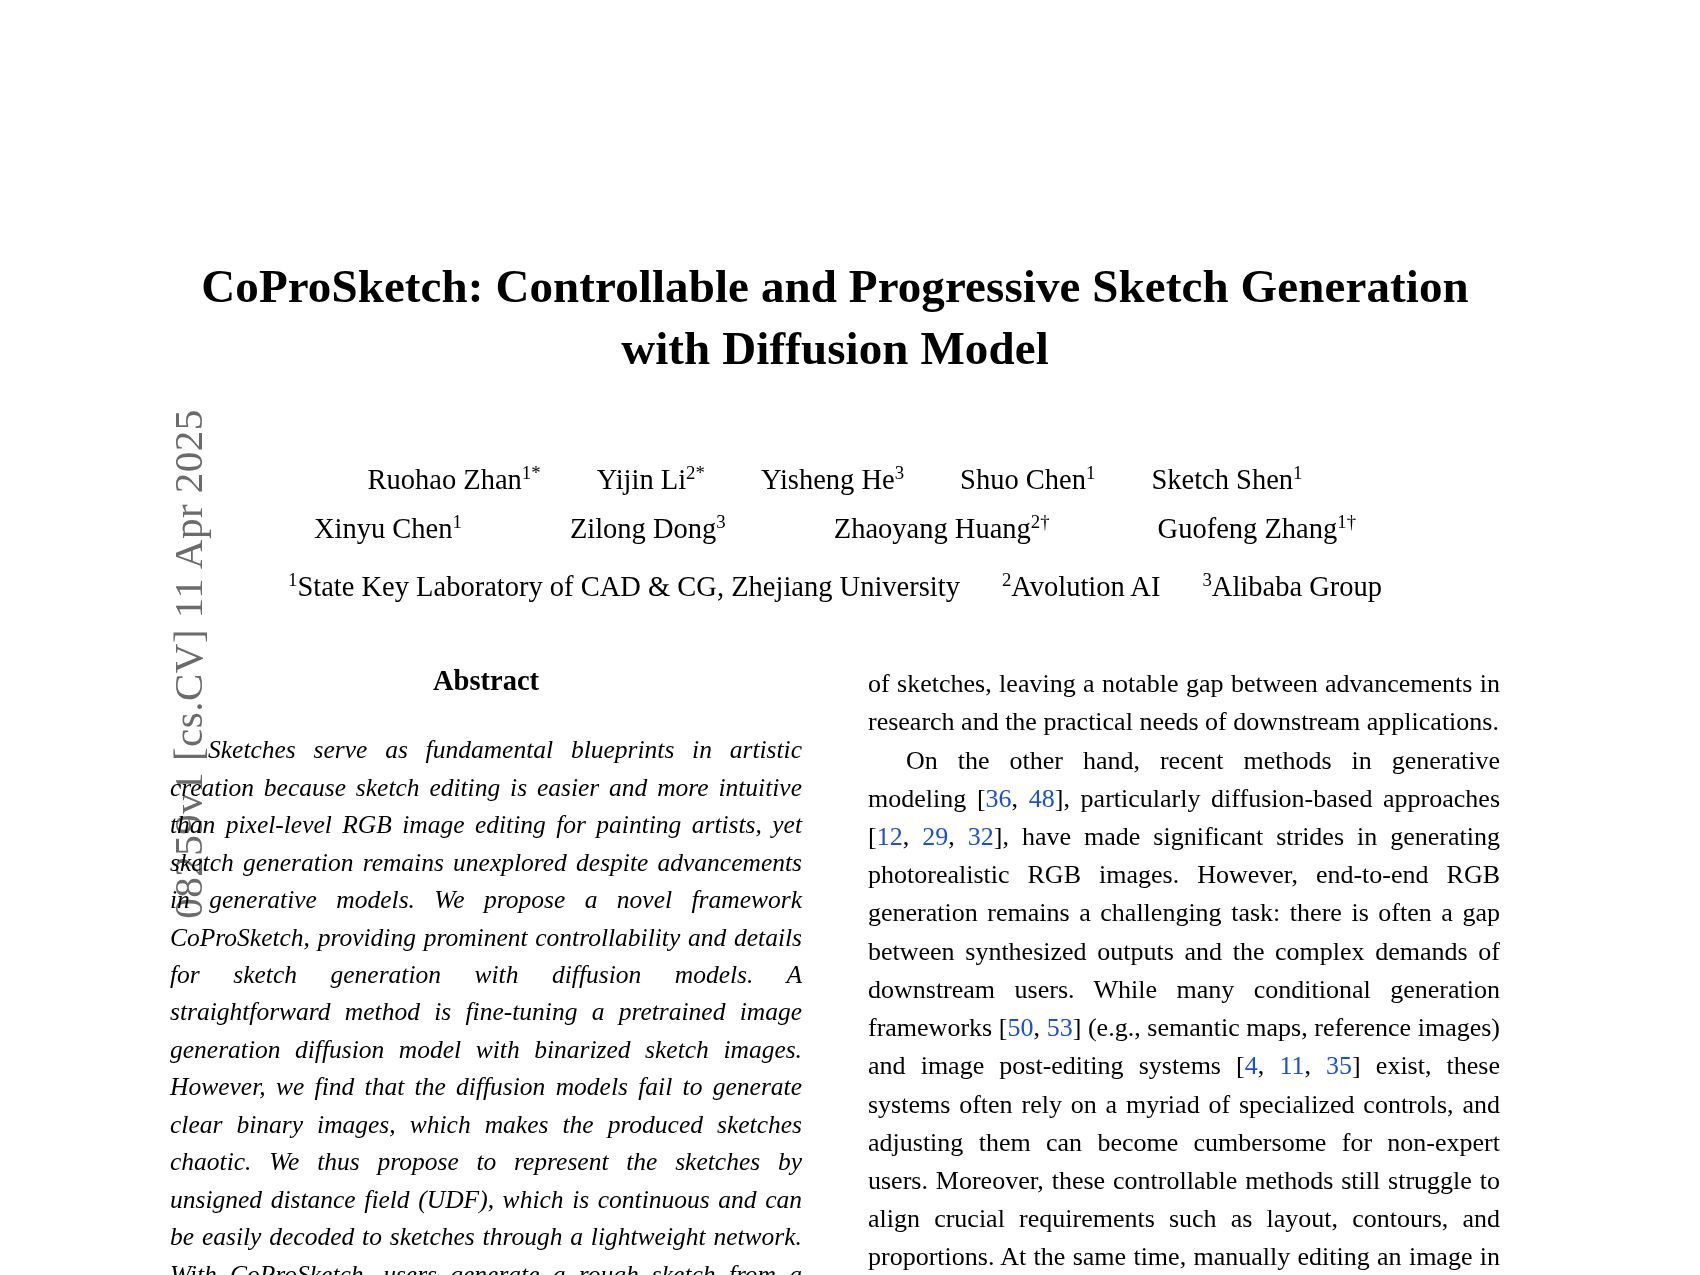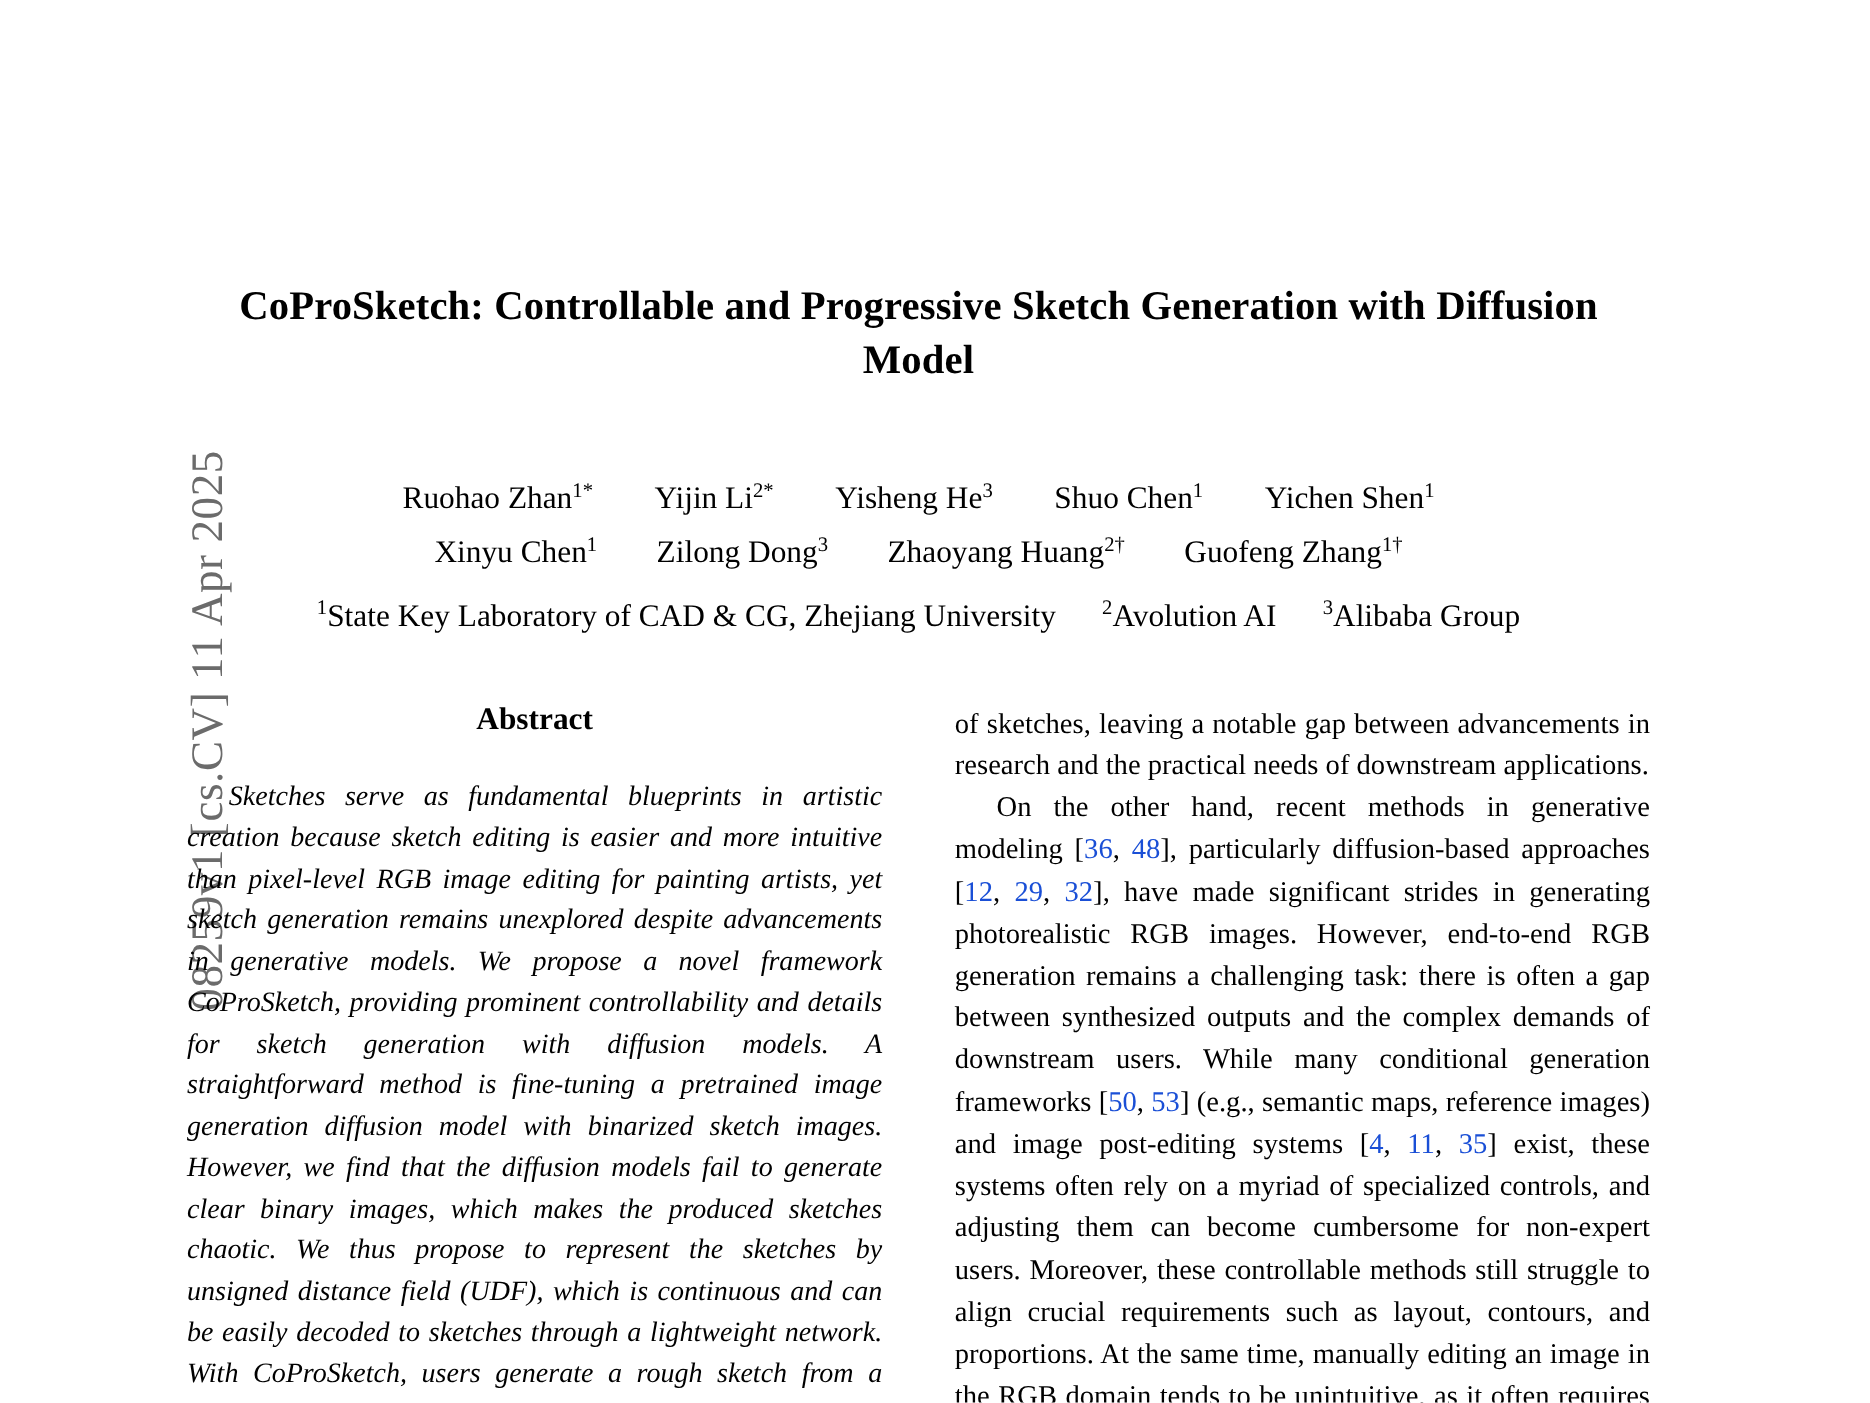--- a/index.html
+++ b/index.html
@@ -38,21 +38,21 @@
   }
   .content {
     position: absolute;
     left: 170px;
     top: 255px;
     width: 1330px;
   }
   .title {
     font-family: "Liberation Serif", serif;
     font-weight: bold;
-    font-size: 37px;
+    font-size: 47px;
     line-height: 1.32;
     text-align: center;
     margin: 0 auto;
     width: 1290px;
     letter-spacing: 0.1px;
   }
   .authors {
     margin-top: 76px;
     text-align: center;
     font-size: 28.5px;
@@ -60,21 +60,21 @@
   }
   .author-row {
     display: flex;
     justify-content: center;
     align-items: baseline;
   }
   .author {
     white-space: nowrap;
   }
   .author-row.row1 .author { margin: 0 28px; }
-  .author-row.row2 .author { margin: 0 27px; }
+  .author-row.row2 .author { margin: 0 54px; }
   sup {
     font-size: 0.66em;
     vertical-align: super;
     line-height: 0;
   }
   .affiliations {
     margin-top: 18px;
     text-align: right;
     font-size: 28.5px;
     display: flex;
@@ -133,21 +133,21 @@
   <div class="content">
 
     <div class="title">CoProSketch: Controllable and Progressive Sketch Generation with Diffusion Model</div>
 
     <div class="authors">
       <div class="author-row row1">
         <span class="author"><span>Ruohao Zhan</span><sup>1*</sup></span>
         <span class="author"><span>Yijin Li</span><sup>2*</sup></span>
         <span class="author"><span>Yisheng He</span><sup>3</sup></span>
         <span class="author"><span>Shuo Chen</span><sup>1</sup></span>
-        <span class="author"><span>Yichen Shen</span><sup>1</sup></span>
+        <span class="author"><span>Sketch Shen</span><sup>1</sup></span>
       </div>
       <div class="author-row row2">
         <span class="author"><span>Xinyu Chen</span><sup>1</sup></span>
         <span class="author"><span>Zilong Dong</span><sup>3</sup></span>
         <span class="author"><span>Zhaoyang Huang</span><sup>2†</sup></span>
         <span class="author"><span>Guofeng Zhang</span><sup>1†</sup></span>
       </div>
     </div>
 
     <div class="affiliations">

